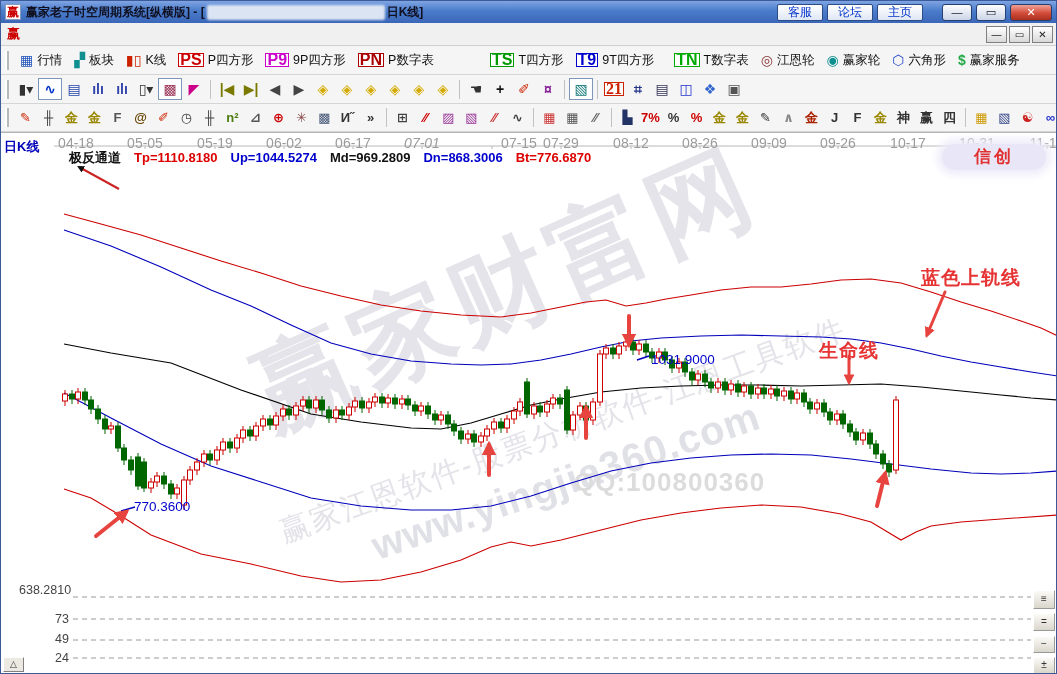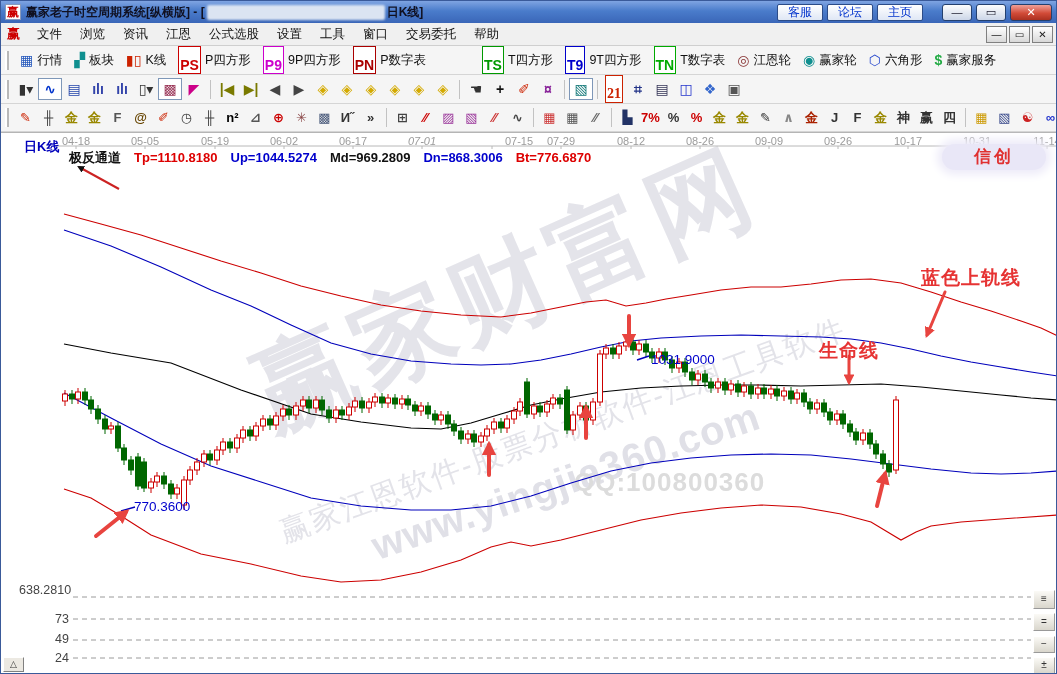--- a/index.html
+++ b/index.html
@@ -31,39 +31,39 @@
     font-size:10px; text-align:center; line-height:15px; color:#222; }
 
   
   .toolbar { background:#f5f5f5; border-bottom:1px solid #d5d5d5; display:flex; align-items:center; padding:0 2px; overflow:hidden; }
   #toolbar1 { height:29px; font-size:12.5px; color:#111; }
   #toolbar2 { height:29px; }
   #toolbar3 { height:28px; }
   .grip { width:3px; height:19px; border-left:2px solid #fff; border-right:2px solid #b8b8b8; margin:0 5px 0 2px; flex:0 0 auto; }
   .tb1-item { display:flex; align-items:center; gap:4px; padding:0 6px; white-space:nowrap; }
   .tb1-icon { font-size:14px; line-height:14px; }
-  .boxicon { display:inline-block; min-width:16px; height:28px; border:1px solid; font-size:14px; font-weight:bold;
-    line-height:12px; text-align:center; padding:12px 1px; background:#fff; }
+  .boxicon { display:inline-block; min-width:16px; height:14px; border:1px solid; font-size:16px; font-weight:bold;
+    line-height:12px; text-align:center; padding:0 1px; background:#fff; }
   .tbtn { width:24px; height:22px; display:flex; align-items:center; justify-content:center; font-size:14px; flex:0 0 auto; }
   #toolbar3 .tbtn { width:23px; font-size:13px; }
   .tbtn.box { border:1px solid #7e97b8; background:#fff; }
   .vsep { width:1px; height:19px; background:#c2c2c2; margin:0 4px; flex:0 0 auto; }
 
   
   .chart-pane { position:absolute; left:0; top:131px; width:1057px; height:543px; background:#fff; border-top:1px solid #b5b5b5; }
   .chart-pane .ov { position:absolute; white-space:nowrap; }
   .wm { z-index:1; transform-origin:0 50%; pointer-events:none; }
   .wm-big  { left:258px; top:200px; font-size:100px; font-weight:bold; color:#e4e4ea; transform:rotate(-24deg); letter-spacing:8px; }
   .wm-site { left:372px; top:392px; font-size:40px; font-weight:bold; color:#e0e0e7; transform:rotate(-19deg); letter-spacing:1px; }
   .wm-soft { left:280px; top:380px; font-size:30px; color:#e3e3e9; transform:rotate(-20deg); letter-spacing:2px; }
   .wm-qq   { left:573px; top:334px; font-size:26px; font-weight:bold; color:#dcdcdc; letter-spacing:1px; z-index:1; }
   #chart-svg { position:absolute; left:0; top:0; z-index:2; }
   .z3 { z-index:3; }
-  .date-lbl { position:absolute; top:2px; width:44px; text-align:center; font-size:11px; color:#9b9b9b; z-index:3; }
-  .kline-label { left:3px; top:5px; font-size:13px; font-weight:bold; color:#0000bb; z-index:3;margin-left:20px; }
+  .date-lbl { position:absolute; top:2px; width:44px; text-align:center; font-size:14px; color:#9b9b9b; z-index:3; }
+  .kline-label { left:3px; top:5px; font-size:13px; font-weight:bold; color:#0000bb; z-index:3; }
   .indicator-row { left:68px; top:16px; font-size:13px; font-weight:bold; z-index:3; }
   .indicator-row span { margin-right:13px; }
   .badge-pill { left:941px; top:11px; width:104px; height:26px; border-radius:13px; background:#e9e7f7;
     box-shadow:0 0 9px 5px #eeecf9; color:#e03030; font-size:17px; font-weight:bold; letter-spacing:3px;
     text-align:center; line-height:26px; z-index:5; }
   .lbl-blueupper { left:920px; top:132px; color:#e63333; font-size:19px; font-weight:bold; letter-spacing:1px; z-index:3; }
   .lbl-life { left:818px; top:205px; color:#e63333; font-size:19px; font-weight:bold; letter-spacing:1px; z-index:3; }
   .lbl-peak { left:650px; top:219px; color:#0000cc; font-size:13.5px; z-index:3; }
   .lbl-low  { left:133px; top:366px; color:#0000cc; font-size:13.5px; z-index:3; }
   .lbl-scaletop { left:18px; top:450px; width:52px; text-align:right; color:#444; font-size:12.5px; z-index:3; }
@@ -94,32 +94,20 @@
       </div>
     <div class="win-btns">
       <div class="win-btn">—</div>
       <div class="win-btn">▭</div>
       <div class="win-btn close">✕</div>
     </div>
   </div>
 
   <div class="menubar">
     <span class="menu-logo">赢</span>
-    <div id="menu-items" style="display:flex;">
-        <span class="menu-item">文件</span>
-        <span class="menu-item">浏览</span>
-        <span class="menu-item">资讯</span>
-        <span class="menu-item">江恩</span>
-        <span class="menu-item">公式选股</span>
-        <span class="menu-item">设置</span>
-        <span class="menu-item">工具</span>
-        <span class="menu-item">窗口</span>
-        <span class="menu-item">交易委托</span>
-        <span class="menu-item">帮助</span>
-      </div>
     <div class="mdi-btns" id="mdi-btns">
         <div class="mdi-btn">—</div>
         <div class="mdi-btn">▭</div>
         <div class="mdi-btn">✕</div>
       </div>
   </div>
 
   <div class="toolbar" id="toolbar1">
       <div class="grip"></div>
       <div class="tb1-item">
@@ -148,21 +136,21 @@
       </div>
       <div class="tb1-item">
         <span class="boxicon" style="border-color: rgb(0, 153, 0); color: rgb(0, 153, 0); margin-left: 44px;">TS</span>
         <span>T四方形</span>
       </div>
       <div class="tb1-item">
         <span class="boxicon" style="border-color: rgb(0, 0, 204); color: rgb(0, 0, 204);">T9</span>
         <span>9T四方形</span>
       </div>
       <div class="tb1-item">
-        <span class="boxicon" style="border-color: rgb(0, 170, 0); color: rgb(0, 170, 0);">TN</span>
+        <span class="boxicon" style="border-color: rgb(0, 170, 0); color: rgb(0, 170, 0); margin-left: 8px;">TN</span>
         <span>T数字表</span>
       </div>
       <div class="tb1-item">
         <span class="tb1-icon" style="color: rgb(136, 51, 51); font-weight: bold;">◎</span>
         <span>江恩轮</span>
       </div>
       <div class="tb1-item">
         <span class="tb1-icon" style="color: rgb(15, 143, 143); font-weight: bold;">◉</span>
         <span>赢家轮</span>
       </div>
@@ -292,21 +280,21 @@
       <div class="tbtn">
         <span class="" style="color: rgb(204, 34, 0); font-weight: bold;">✐</span>
       </div>
       <div class="tbtn">
         <span class="" style="color: rgb(68, 68, 68); font-weight: bold;">◷</span>
       </div>
       <div class="tbtn">
         <span class="" style="color: rgb(68, 68, 68); font-weight: bold;">╫</span>
       </div>
       <div class="tbtn">
-        <span class="" style="color: #000000; font-weight: bold;">n²</span>
+        <span class="" style="color: #4d7c0f; font-weight: bold;">n²</span>
       </div>
       <div class="tbtn">
         <span class="" style="color: rgb(85, 85, 85); font-weight: bold;">⊿</span>
       </div>
       <div class="tbtn">
         <span class="" style="color: rgb(204, 0, 0); font-weight: bold;">⊕</span>
       </div>
       <div class="tbtn">
         <span class="" style="color: rgb(136, 68, 68); font-weight: bold;">✳</span>
       </div>

